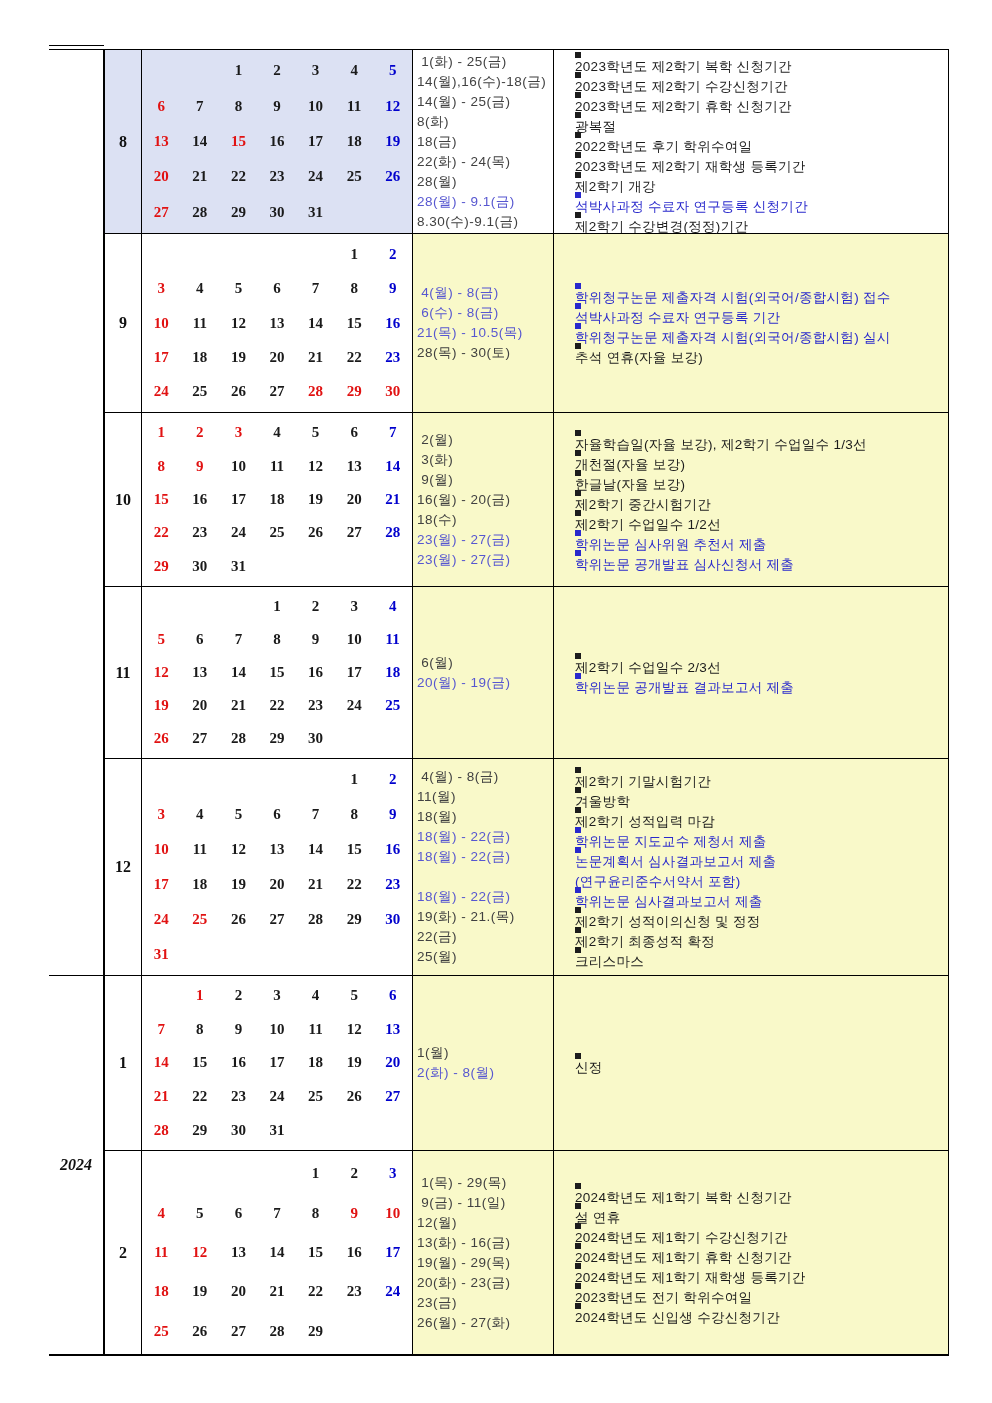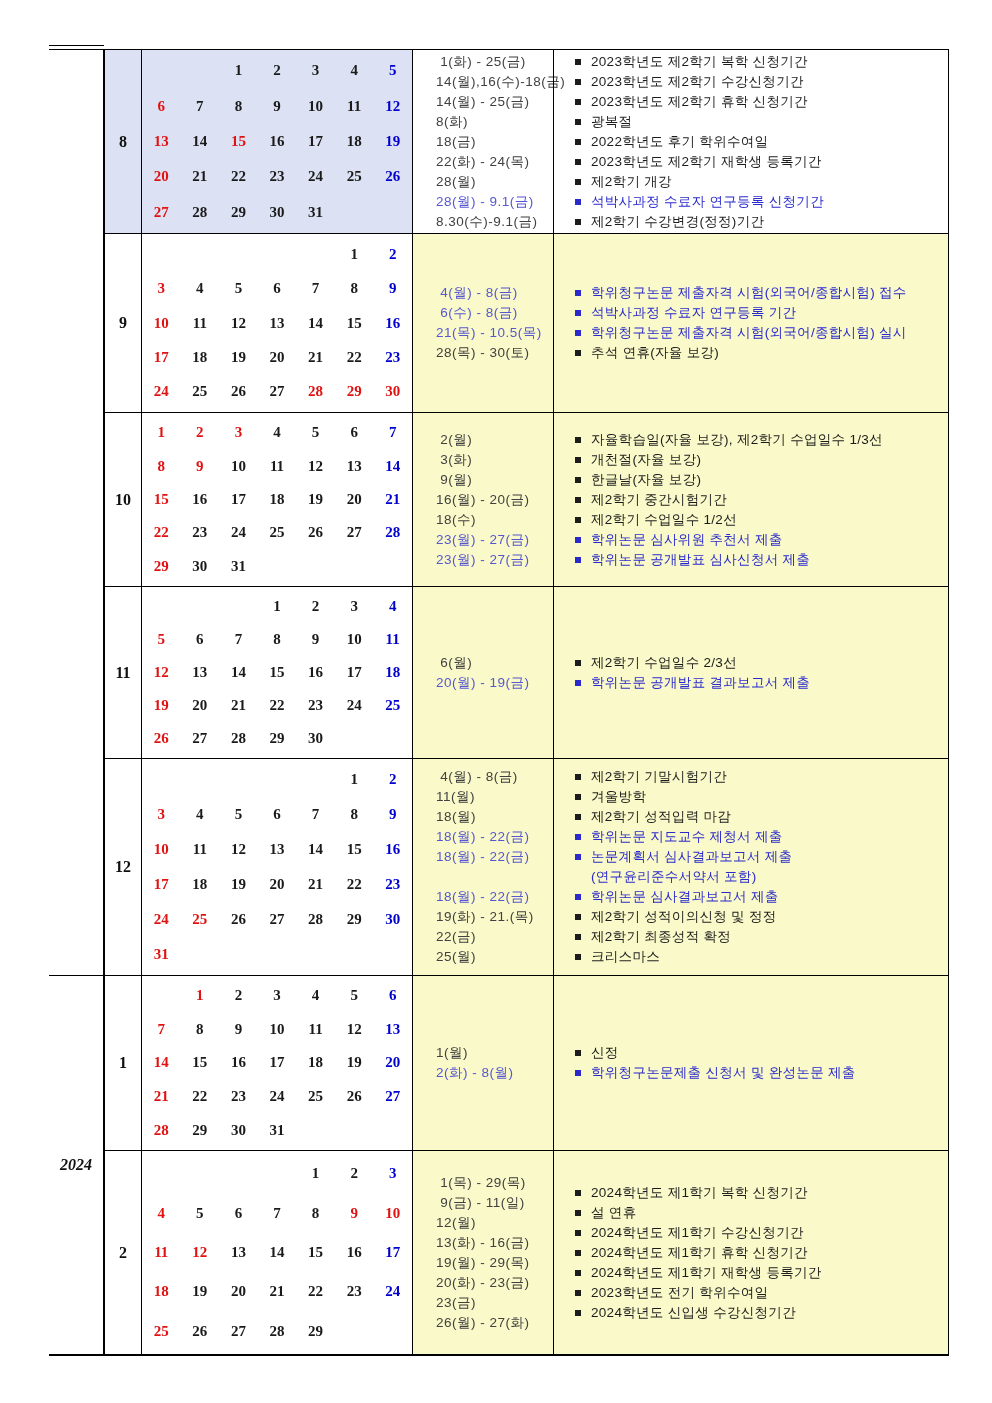--- a/index.html
+++ b/index.html
@@ -22,27 +22,27 @@
   .cell{box-sizing:border-box;min-width:0;}
   .month-cell{display:flex;align-items:center;justify-content:center;
               font-family:"Liberation Serif","DejaVu Serif",serif;font-weight:bold;font-size:16px;color:#111;}
   .cal-cell{border-left:1px solid #000;display:flex;flex-direction:column;padding:3px 0;}
   .week{flex:1;display:grid;grid-template-columns:repeat(7,1fr);}
   .day{display:flex;align-items:center;justify-content:center;
        font-family:"Liberation Serif","DejaVu Serif",serif;font-weight:bold;font-size:15px;color:#1a1a1a;}
   .day.red{color:#e11212;}
   .day.blue{color:#0000cd;}
   .dates-cell{border-left:1px solid #000;display:flex;flex-direction:column;justify-content:center;
-              padding-left:23px;}
+              padding-left:4px;}
   .dline{height:20px;line-height:20px;font-size:13.5px;color:#414141;white-space:pre;letter-spacing:0.5px;}
   .dline.dblue{color:#5757d0;}
   .events-cell{border-left:1px solid #000;display:flex;flex-direction:column;justify-content:center;
                padding-left:21px;}
-  .eline{height:20px;display:flex;align-items:center;font-size:13.5px;color:#1c1c1c;white-space:nowrap;
-         letter-spacing:0.3px;}
+  .eline{height:20px;display:flex;align-items:flex-start;font-size:13.5px;color:#1c1c1c;white-space:nowrap;
+         letter-spacing:0.3px;flex-direction:column;}
   .eline.blue{color:#2929cc;}
   .bullet{display:inline-block;width:6px;height:6px;background:currentColor;margin-right:10px;flex:none;}
   .bullet.hiddenb{visibility:hidden;}
   
   .month-row.hl .month-cell,.month-row.hl .cal-cell{background:#dce1f3;}
   .month-row:not(.hl) .dates-cell,.month-row:not(.hl) .events-cell{background:#f9f9c9;}
 </style>
 </head>
 <body>
 
@@ -557,24 +557,20 @@
         </div>
         <div class="cell dates-cell">
           <div class="dline">1(월)</div>
           <div class="dline dblue">2(화) - 8(월)</div>
         </div>
         <div class="cell events-cell">
           <div class="eline">
             <span class="bullet"></span>
             <span class="etext">신정</span>
           </div>
-          <div class="eline blue">
-            <span class="bullet"></span>
-            <span class="etext">학위청구논문제출 신청서 및 완성논문 제출</span>
-          </div>
         </div>
       </div>
       <div class="month-row bt" style="height: 204px;">
         <div class="cell month-cell">
           <span>2</span>
         </div>
         <div class="cell cal-cell">
           <div class="week">
             <span class="day"></span>
             <span class="day"></span>

